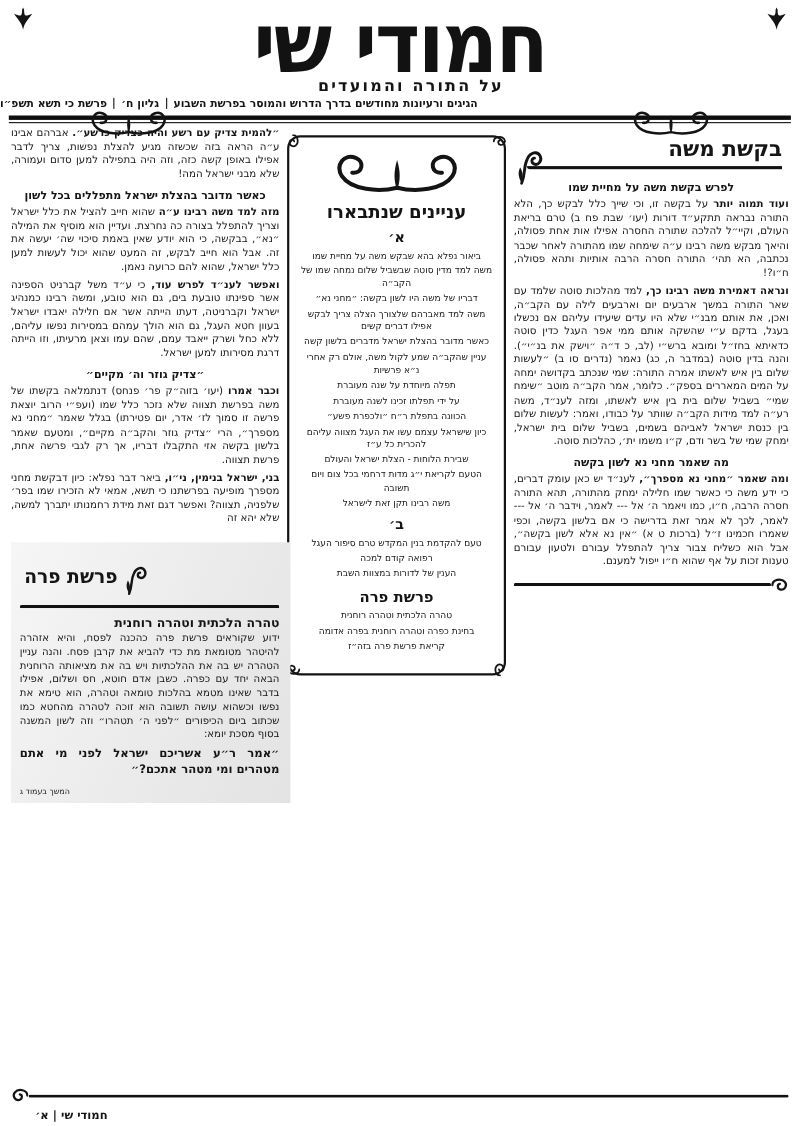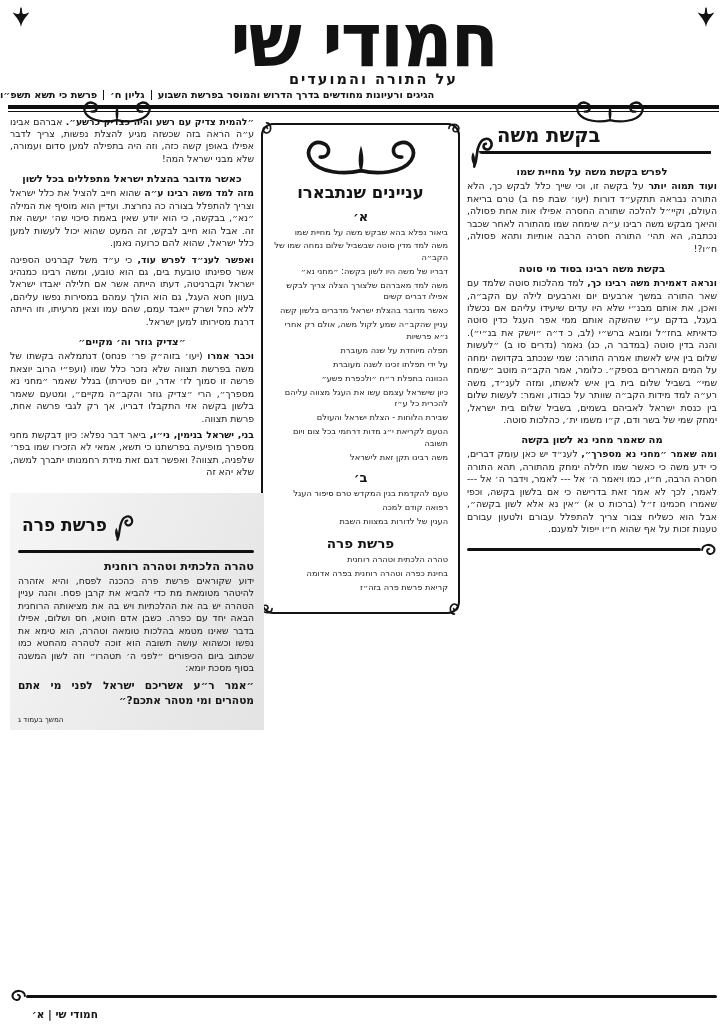--- a/index.html
+++ b/index.html
@@ -24,21 +24,21 @@
   .mast-rule { margin:5px 8px 0 8px; border-top:4px solid #0e0e0e; border-bottom:1.5px solid #0e0e0e; height:7px; }
 
   
   .main { display:flex; gap:7px; padding:3px 10px 0 10px; height:845px; overflow:hidden; }
   .col-right { width:250px; flex:none; }
   .col-middle { width:199px; flex:none; }
   .col-left { flex:1; min-width:0; }
 
   
   .article-title-block { position:relative; padding:10px 6px 2px 30px; }
-  .article-title { text-align:left; font-size:19.5px; font-weight:bold; line-height:1.12; }
+  .article-title { text-align:right; font-size:19.5px; font-weight:bold; line-height:1.12; }
   .title-flourish { position:absolute; left:2px; top:8px; width:26px; height:52px; }
   .title-tail { border-top:3.5px solid #111; border-radius:0 0 0 8px; margin:5px 0 2px -18px; }
 
   .sec-h { font-size:10px; font-weight:bold; text-align:center; margin:8px 0 2px; line-height:1.2; }
   .body-p { font-size:9.3px; line-height:1.34; text-align:justify; margin:1px 0 4px; }
   .body-p b { font-weight:bold; }
 
   .curl-rule { display:flex; align-items:center; margin:6px 0 2px; }
   .curl-rule svg { width:16px; height:16px; flex:none; }
   .curl-rule .rule-line { flex:1; border-top:3px solid #111; border-radius:2px; }
@@ -55,21 +55,21 @@
     margin-top:8px; padding:6px 10px 16px; background:#fff; }
   .box-corner { position:absolute; width:13px; height:13px; }
   .box-corner.tl { top:-3px; left:-3px; transform:rotate(90deg); }
   .box-corner.tr { top:-3px; right:-3px; }
   .box-corner.bl { bottom:-3px; left:-3px; transform:rotate(180deg); }
   .box-corner.br { bottom:-3px; right:-3px; transform:rotate(-90deg); }
   .box-flourish { display:block; margin:2px auto 4px; width:128px; height:46px; }
   .box-title { text-align:center; font-size:16.5px; font-weight:bold; margin-bottom:4px; }
   .box-label { text-align:center; font-size:13px; font-weight:bold; margin:7px 0 3px; }
   .box-label.parah-label { font-size:13.5px; }
-  .box-item { text-align:right; font-size:8.2px; line-height:1.4; margin:2.5px 0; }
+  .box-item { text-align:center; font-size:8.2px; line-height:1.4; margin:2.5px 0; }
 
   
   .parah { margin:14px -10px 0 0; padding:10px 10px 6px 8px;
     background:linear-gradient(115deg,#f6f6f6 0%,#ebebeb 55%,#e3e3e3 100%); position:relative; }
   .parah-head { display:flex; justify-content:flex-end; align-items:center; gap:6px; padding-left:4px; }
   .parah-title { font-size:17px; font-weight:bold; transform:scaleY(1.05); }
   .parah-flourish { width:22px; height:44px; }
   .parah-rule { border-top:3.5px solid #111; border-radius:2px; margin:3px -0px 7px; }
   .parah-sub { font-size:11.3px; font-weight:bold; text-align:right; margin-bottom:2px; }
   .parah-body { font-size:9.2px; line-height:1.36; text-align:justify; }
@@ -141,21 +141,20 @@
           </svg>
         <div class="article-title">
           <div>בקשת משה</div>
         </div>
         <div class="title-tail"></div>
       </div>
 
       <h2 class="sec-h">לפרש בקשת משה על מחיית שמו</h2>
       <p class="body-p"><b>ועוד תמוה יותר</b><span> על בקשה זו, וכי שייך כלל לבקש כך, הלא התורה נבראה תתקע״ד דורות (יעו׳ שבת פח ב) טרם בריאת העולם, וקיי״ל להלכה שתורה החסרה אפילו אות אחת פסולה, והיאך מבקש משה רבינו ע״ה שימחה שמו מהתורה לאחר שכבר נכתבה, הא תהי׳ התורה חסרה הרבה אותיות ותהא פסולה, ח״ו?!</span></p>
 
-      <h2 class="sec-h">בקשת משה רבינו בסוד מי סוטה</h2>
       <p class="body-p"><b>ונראה דאמירת משה רבינו כך,</b><span> למד מהלכות סוטה שלמד עם שאר התורה במשך ארבעים יום וארבעים לילה עם הקב״ה, ואכן, את אותם מבנ״י שלא היו עדים שיעידו עליהם אם נכשלו בעגל, בדקם ע״י שהשקה אותם ממי אפר העגל כדין סוטה כדאיתא בחז״ל ומובא ברש״י (לב, כ ד״ה ״וישק את בנ״י״). והנה בדין סוטה (במדבר ה, כג) נאמר (נדרים סו ב) ״לעשות שלום בין איש לאשתו אמרה התורה: שמי שנכתב בקדושה ימחה על המים המאררים בספק״. כלומר, אמר הקב״ה מוטב ״שימח שמי״ בשביל שלום בית בין איש לאשתו, ומזה לענ״ד, משה רע״ה למד מידות הקב״ה שוותר על כבודו, ואמר: לעשות שלום בין כנסת ישראל לאביהם בשמים, בשביל שלום בית ישראל, ימחק שמי של בשר ודם, ק״ו משמו ית׳, כהלכות סוטה.</span></p>
 
       <h2 class="sec-h">מה שאמר מחני נא לשון בקשה</h2>
       <p class="body-p"><b>ומה שאמר ״מחני נא מספרך״,</b><span> לענ״ד יש כאן עומק דברים, כי ידע משה כי כאשר שמו חלילה ימחק מהתורה, תהא התורה חסרה הרבה, ח״ו, כמו ויאמר ה׳ אל --- לאמר, וידבר ה׳ אל --- לאמר, לכך לא אמר זאת בדרישה כי אם בלשון בקשה, וכפי שאמרו חכמינו ז״ל (ברכות ט א) ״אין נא אלא לשון בקשה״, אבל הוא כשליח צבור צריך להתפלל עבורם ולטעון עבורם טענות זכות על אף שהוא ח״ו ייפול למענם.</span></p>
 
       <div class="curl-rule">
         <svg viewBox="0 0 28 28">
             <use href="#curl-end"></use>
           </svg>
         <span class="rule-line"></span>

